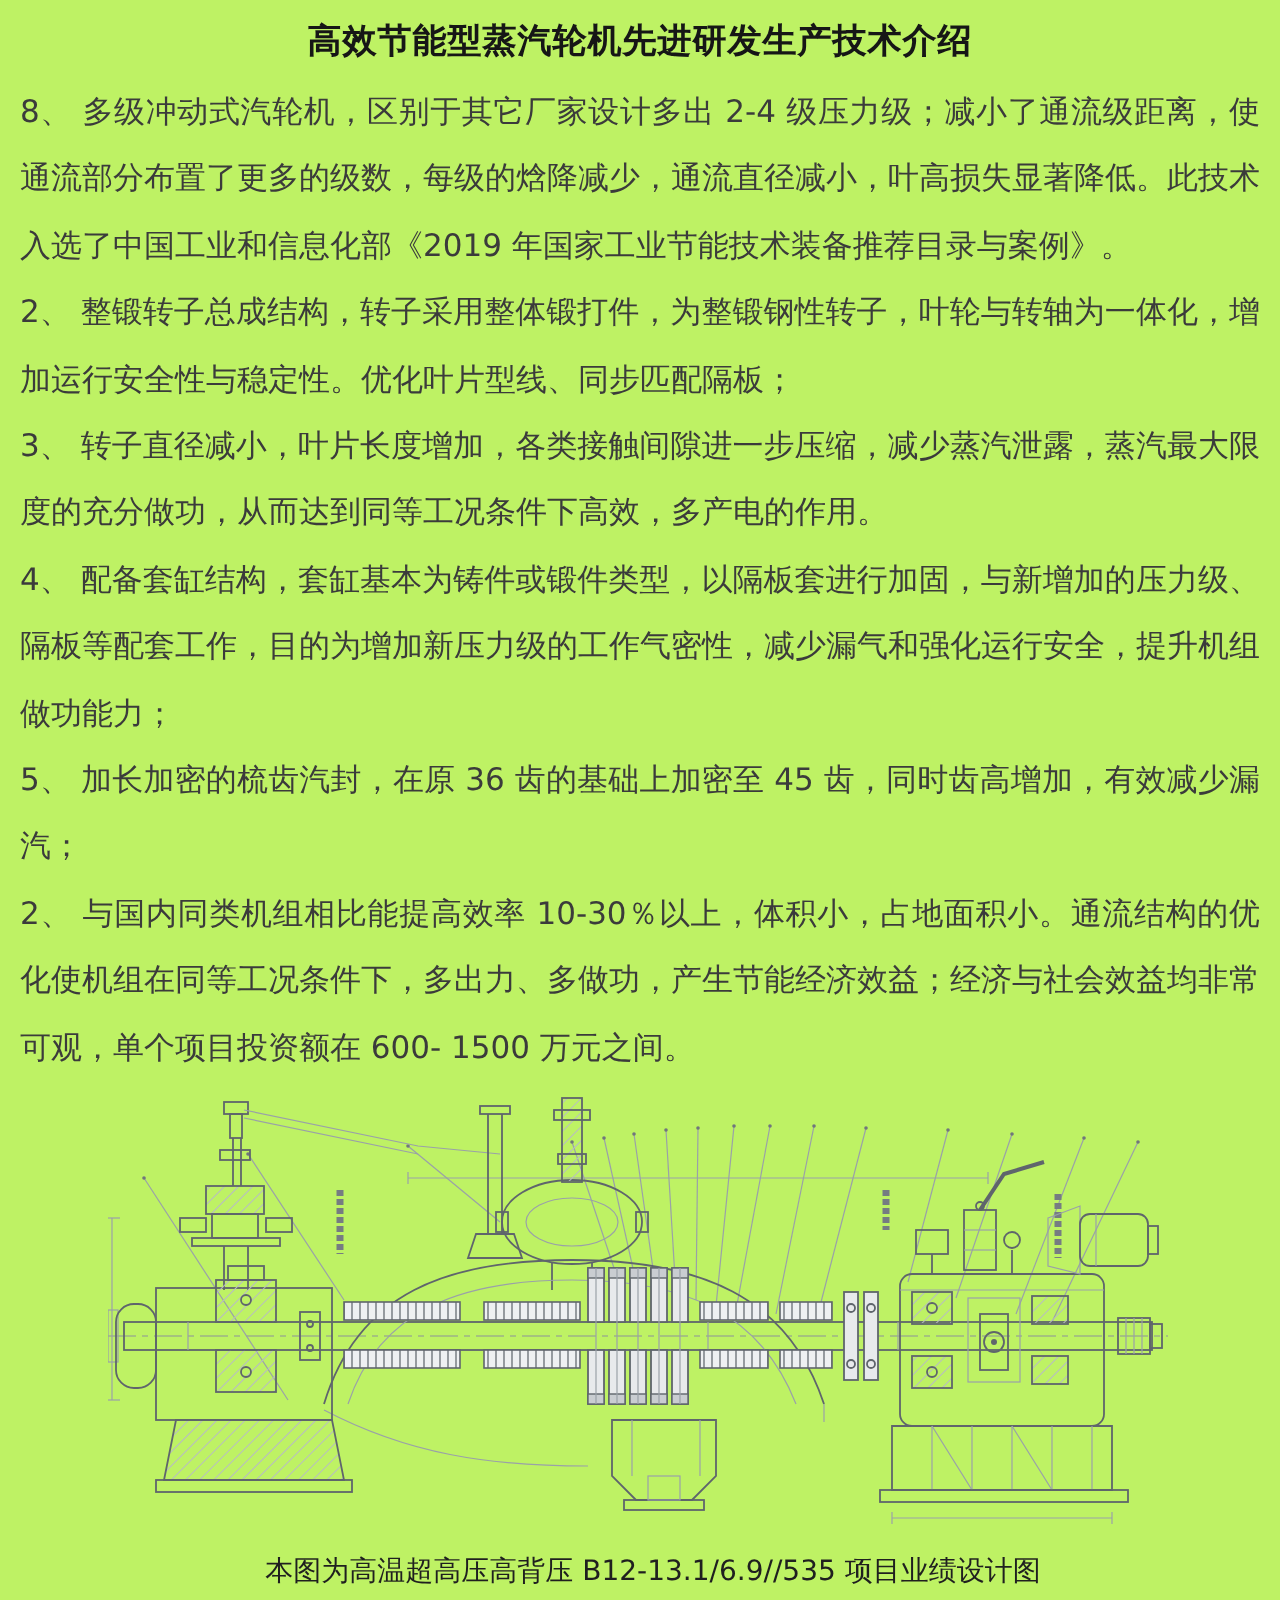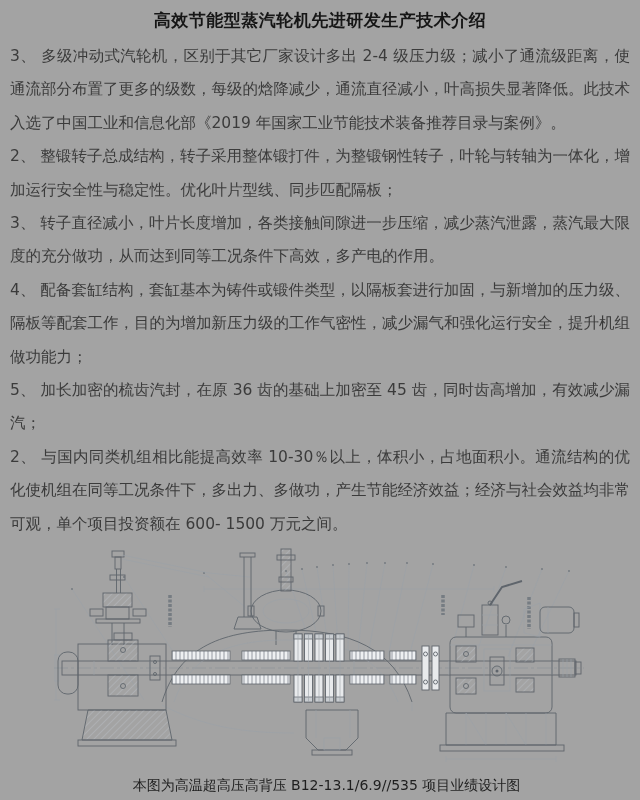--- a/index.html
+++ b/index.html
@@ -1,21 +1,21 @@
 <!DOCTYPE html>
 <html><head>
 <meta charset="utf-8">
 <style>
   * { margin: 0; padding: 0; box-sizing: border-box; }
   html, body { background: #ffffff; }
   .page {
     position: relative;
     width: 640px;
     height: 800px;
-    background: #a3a3a3;
+    background: #bef264;
     font-family: "DejaVu Sans", "Liberation Sans", sans-serif;
     overflow: hidden;
   }
   .title {
     padding-top: 9px;
     text-align: center;
     font-size: 17px;
     font-weight: bold;
     color: #161616;
     letter-spacing: 0.5px;
@@ -47,21 +47,21 @@
   }
 </style>
 </head>
 <body>
 
 <div class="page">
 
   <h1 class="title">高效节能型蒸汽轮机先进研发生产技术介绍</h1>
 
   <div class="content">
-    <p>3、 多级冲动式汽轮机，区别于其它厂家设计多出 2-4 级压力级；减小了通流级距离，使通流部分布置了更多的级数，每级的焓降减少，通流直径减小，叶高损失显著降低。此技术入选了中国工业和信息化部《2019 年国家工业节能技术装备推荐目录与案例》。</p>
+    <p>8、 多级冲动式汽轮机，区别于其它厂家设计多出 2-4 级压力级；减小了通流级距离，使通流部分布置了更多的级数，每级的焓降减少，通流直径减小，叶高损失显著降低。此技术入选了中国工业和信息化部《2019 年国家工业节能技术装备推荐目录与案例》。</p>
     <p>2、 整锻转子总成结构，转子采用整体锻打件，为整锻钢性转子，叶轮与转轴为一体化，增加运行安全性与稳定性。优化叶片型线、同步匹配隔板；</p>
     <p>3、 转子直径减小，叶片长度增加，各类接触间隙进一步压缩，减少蒸汽泄露，蒸汽最大限度的充分做功，从而达到同等工况条件下高效，多产电的作用。</p>
     <p>4、 配备套缸结构，套缸基本为铸件或锻件类型，以隔板套进行加固，与新增加的压力级、隔板等配套工作，目的为增加新压力级的工作气密性，减少漏气和强化运行安全，提升机组做功能力；</p>
     <p>5、 加长加密的梳齿汽封，在原 36 齿的基础上加密至 45 齿，同时齿高增加，有效减少漏汽；</p>
     <p>2、 与国内同类机组相比能提高效率 10-30％以上，体积小，占地面积小。通流结构的优化使机组在同等工况条件下，多出力、多做功，产生节能经济效益；经济与社会效益均非常可观，单个项目投资额在 600- 1500 万元之间。</p>
   </div>
 
   <figure>
     <svg width="532" height="228" viewBox="0 0 532 228">
       <defs>

